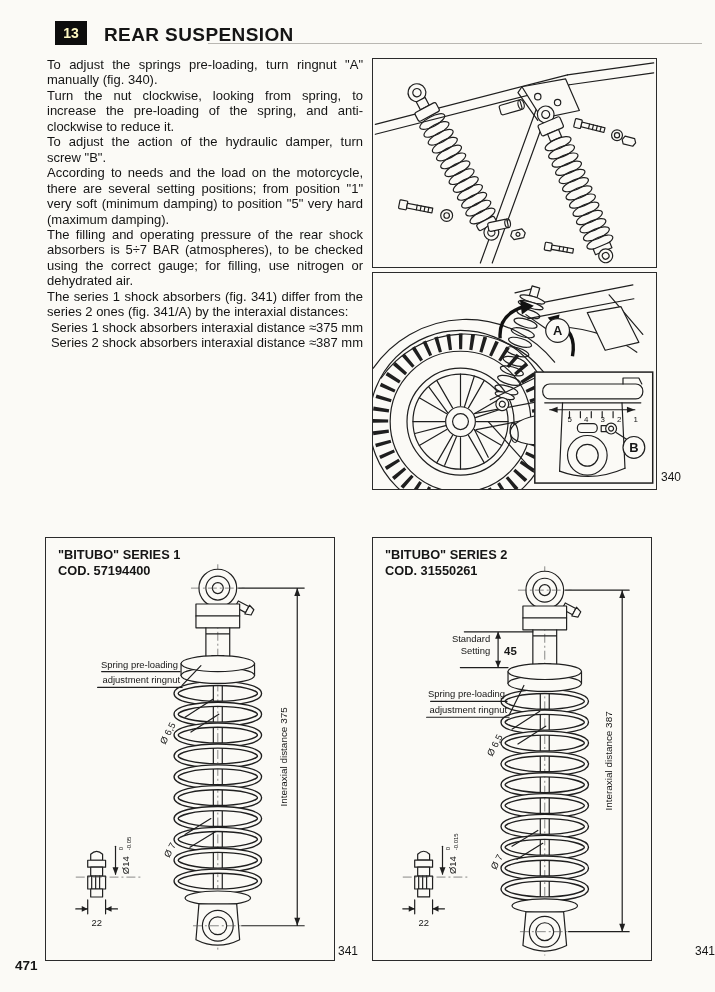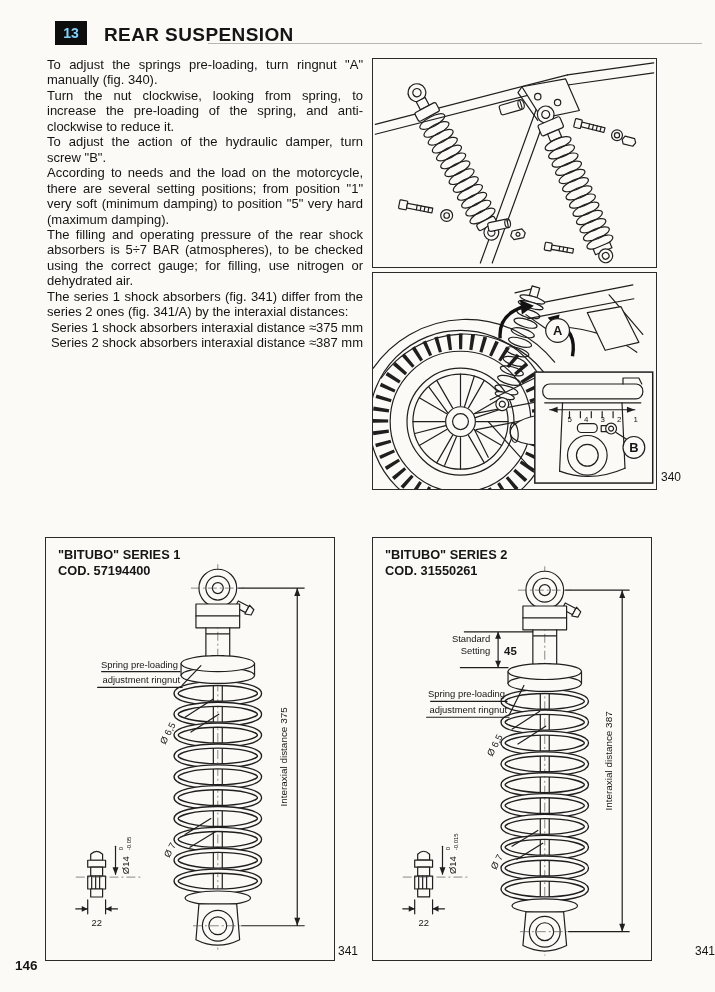--- a/index.html
+++ b/index.html
@@ -1,20 +1,20 @@
 <!DOCTYPE html>
 <html><head>
 <meta charset="utf-8">
 <style>
   html,body { margin:0; padding:0; background:#777; }
   .page { position:relative; width:715px; height:992px; background:#fbfaf6;
           font-family:"Liberation Sans", sans-serif; color:#151515; overflow:hidden; }
 
   .ch-box { position:absolute; left:55px; top:21px; width:32px; height:24px; background:#0d0d0d;
-            color:#7dd3fc; font-weight:bold; font-size:14px; display:flex; align-items:center; justify-content:center; }
+            color:#fef9c3; font-weight:bold; font-size:14px; display:flex; align-items:center; justify-content:center; }
   .title  { position:absolute; left:104px; top:24px; font-size:19px; font-weight:bold; letter-spacing:.4px; }
   .title-rule { position:absolute; left:208px; top:43px; width:494px; height:1px; background:#b9b7b2; }
 
   .text-col { position:absolute; left:47px; top:57px; width:316px; }
   h2 { font-size:12.6px; font-weight:bold; margin:0 0 1px 0; line-height:15.5px; }
   .h-num { margin-right:11px; }
   .h-indent { margin-left:47px; }
   p.body { font-size:13px; line-height:15.45px; margin:0; text-align:justify; }
   p.body.noj { text-align:right; }
 
@@ -456,14 +456,14 @@
         </g>
         <path class="ln" stroke-width=".9" d="M42 364 L42 378 M60 364 L60 378 M30 373 L42 373 M60 373 L72 373"></path>
         <polygon fill="#1f1f1f" points="36,370 42,373 36,376"></polygon>
         <polygon fill="#1f1f1f" points="66,370 60,373 66,376"></polygon>
         <text class="st" x="51" y="390" text-anchor="middle">22</text>
       </g>
     </svg>
   </div>
   <div class="fig-num" style="left:695px; top:944px;">341/A</div>
 
-  <div class="page-num">146</div>
+  <div class="page-num">471</div>
 </div>
 
 </body></html>

